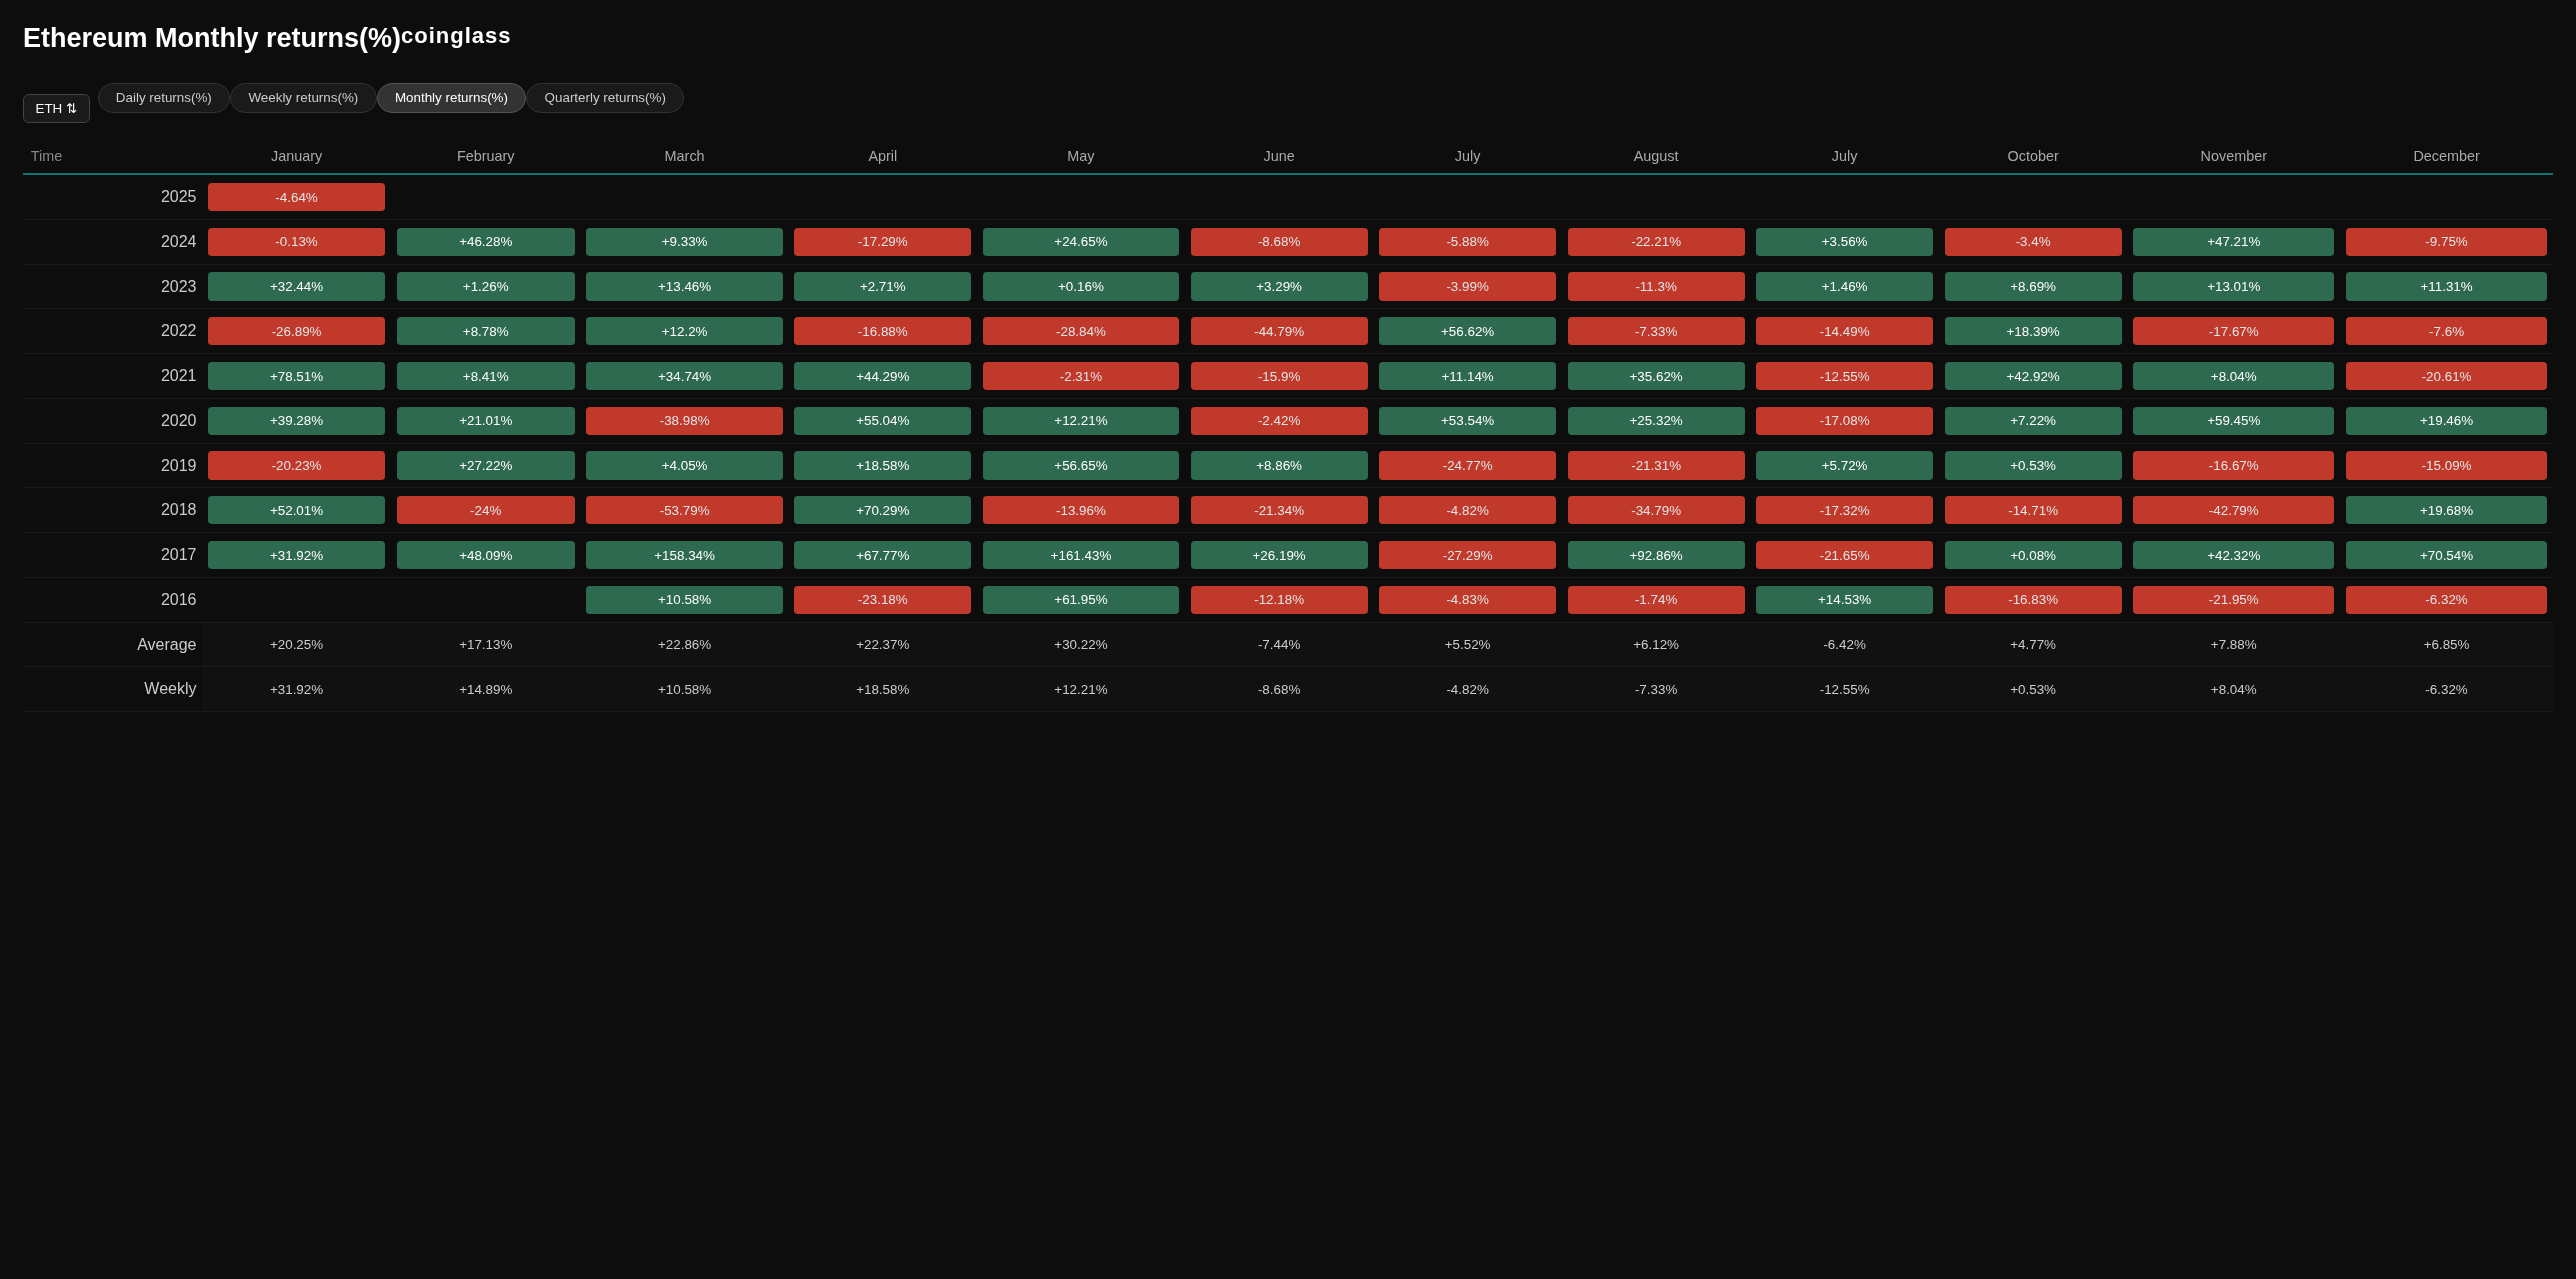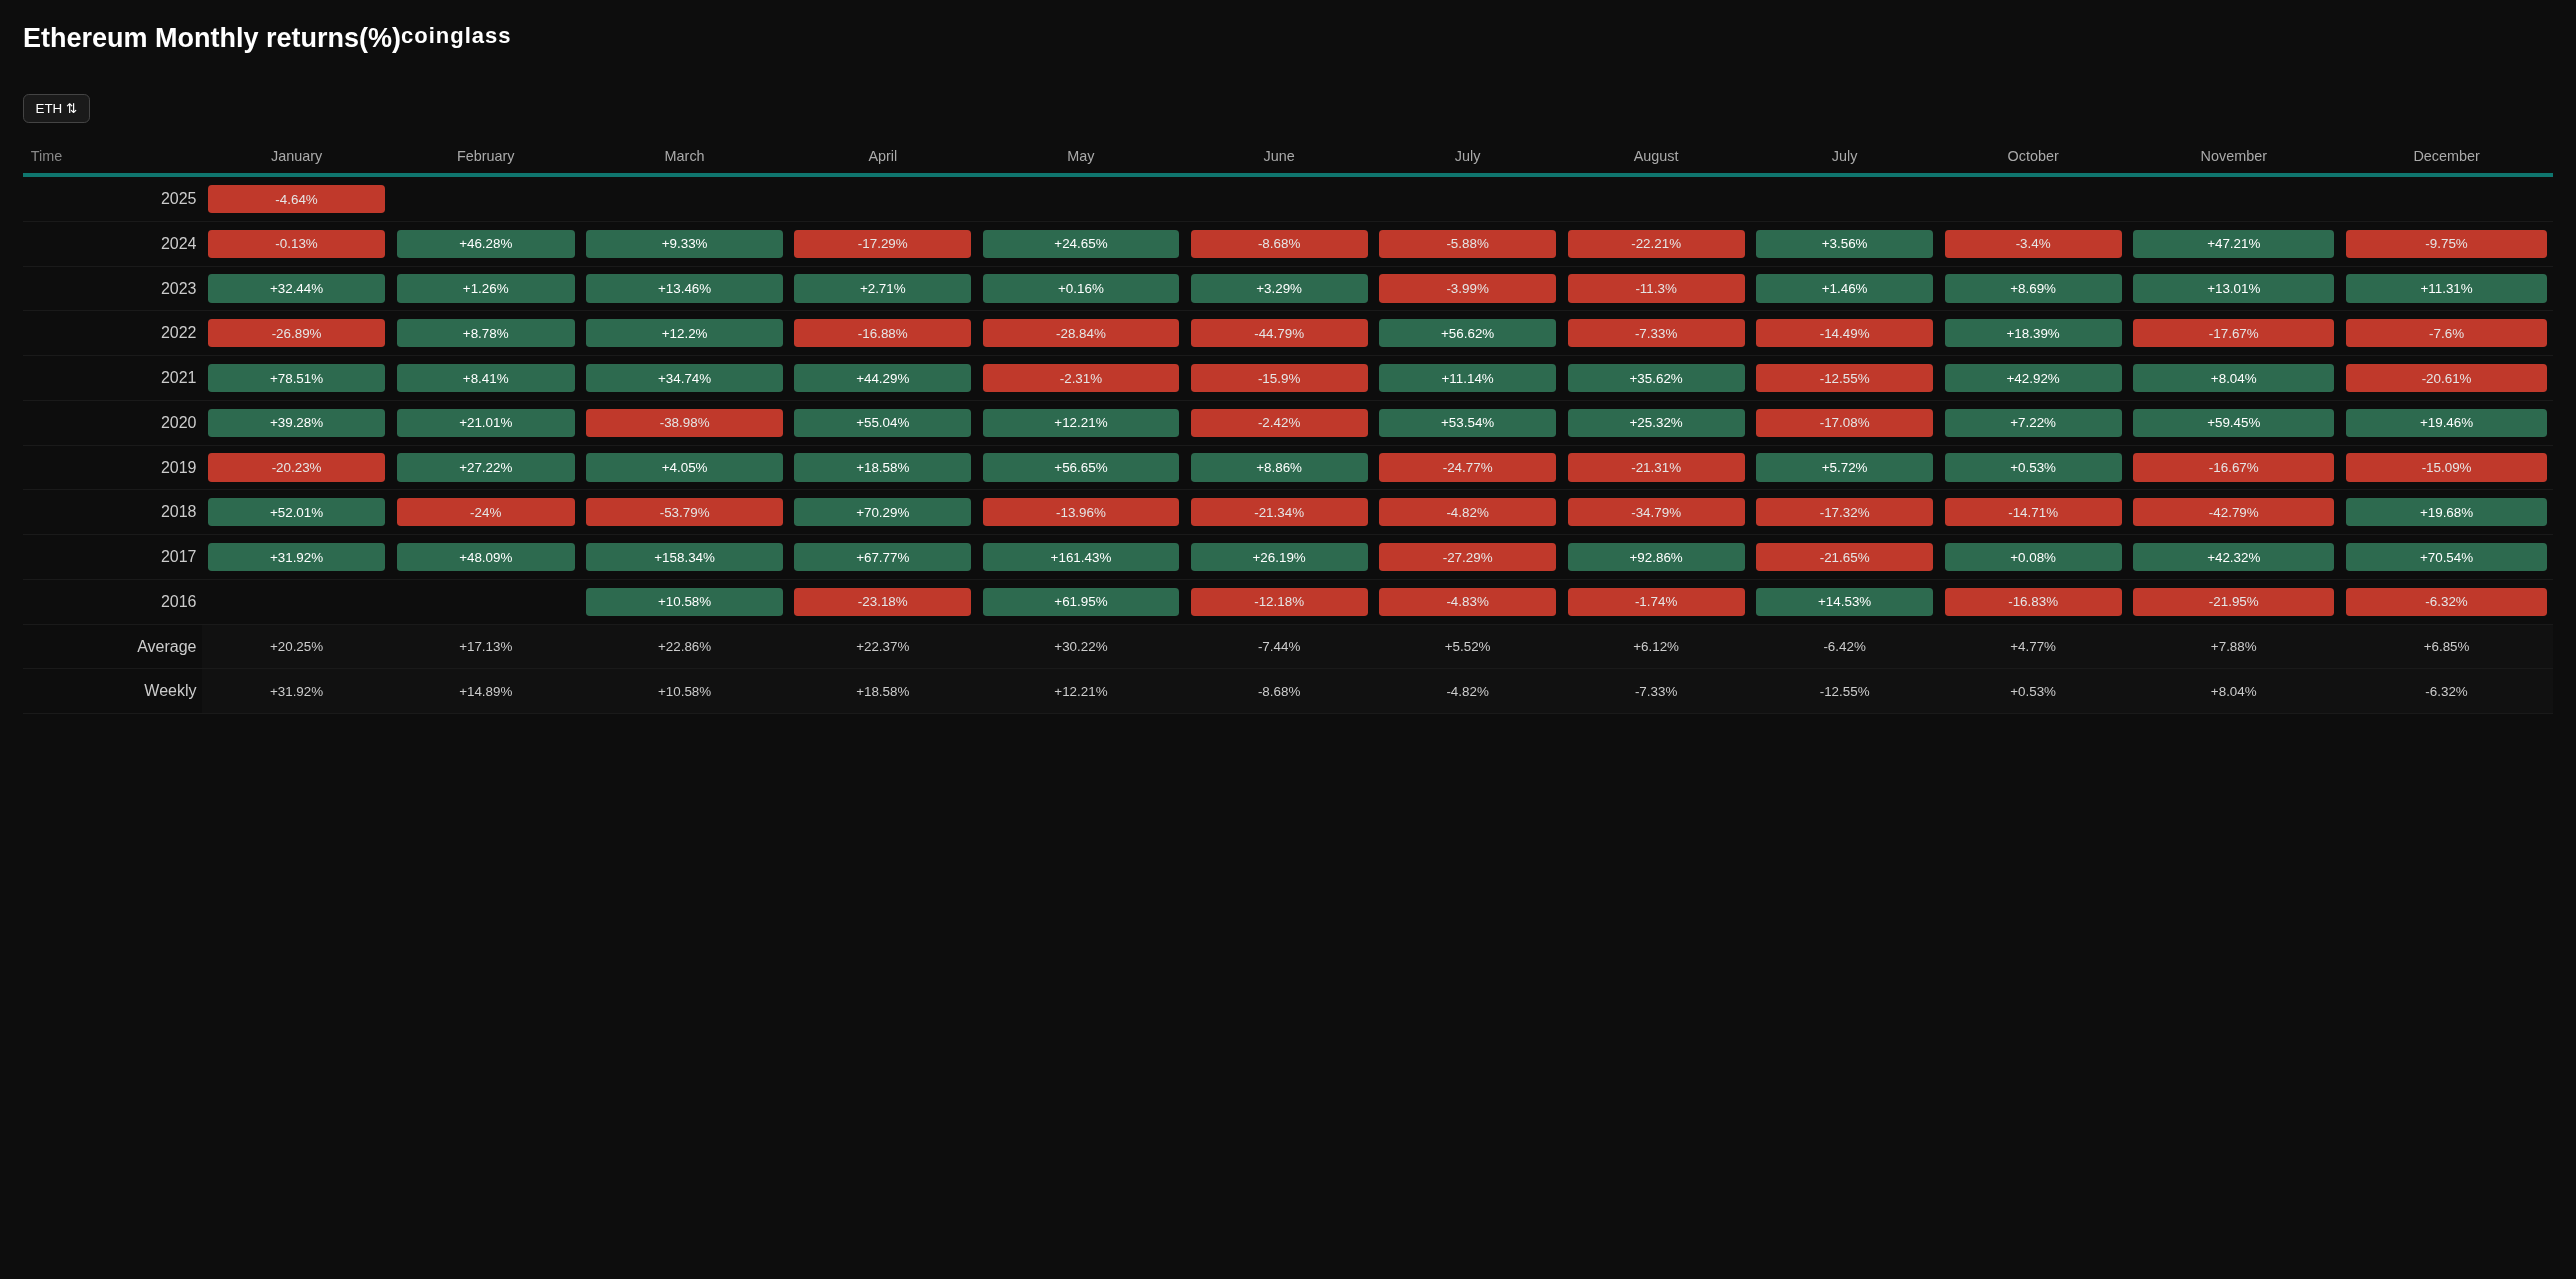--- a/index.html
+++ b/index.html
@@ -63,21 +63,21 @@
       width: 100%;
       border-collapse: collapse;
       font-size: 13.4px;
     }
     thead th {
       background: #0d0d0d;
       color: #aaa;
       font-weight: 500;
       padding: 9.6px 7.7px;
       text-align: center;
-      border-bottom: 4px solid #0f766e;
+      border-bottom: 2px solid #0f766e;
       font-size: 14.4px;
     }
     thead th:first-child {
       text-align: left;
       color: #888;
     }
     tbody tr {
       border-bottom: 1px solid #1a1a1a;
     }
     tbody tr.avg-row, tbody tr.median-row {
@@ -128,20 +128,21 @@
 <div class="header-row">
   <h1 class="page-title">Ethereum Monthly returns(%)</h1>
   <span class="brand">coinglass</span>
 </div>
 
 <div class="controls-row">
   <div class="asset-selector">
     <span>ETH</span>
     <span>⇅</span>
   </div>
+  <div id="tabs-container"><button class="tab-btn">Daily returns(%)</button><button class="tab-btn">Weekly returns(%)</button><button class="tab-btn active">Monthly returns(%)</button><button class="tab-btn">Quarterly returns(%)</button></div>
 </div>
 
 <table>
   <thead id="table-head">
       <tr>
         <th>Time</th>
         <th>January</th>
         <th>February</th>
         <th>March</th>
         <th>April</th>

